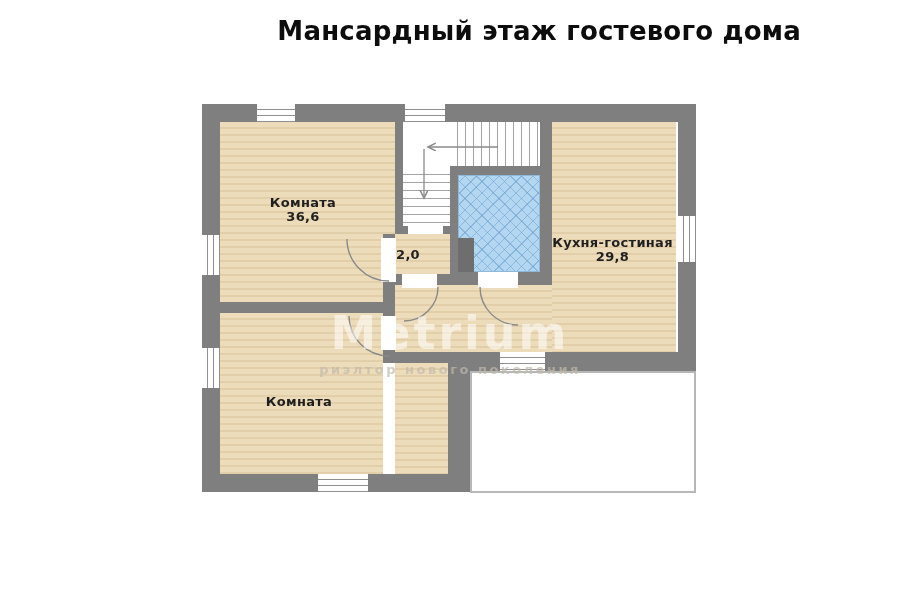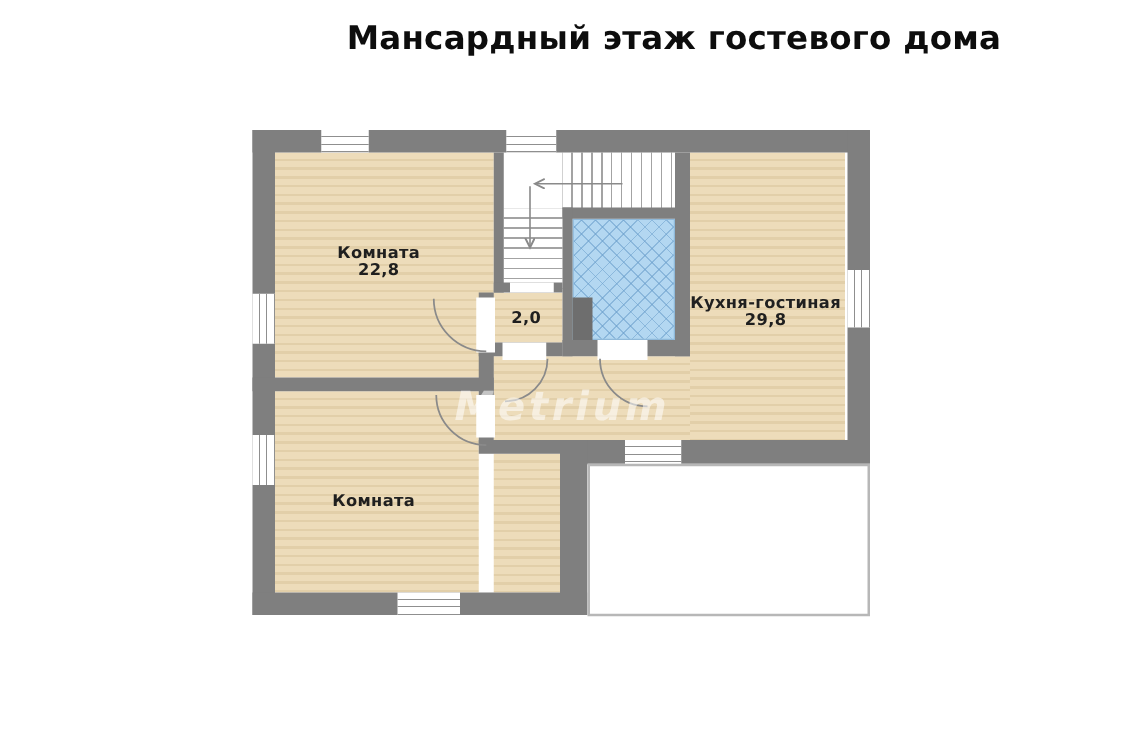--- a/index.html
+++ b/index.html
@@ -17,21 +17,21 @@
         background-image:repeating-linear-gradient(45deg,transparent 0px,transparent 7px,rgba(106,158,203,.55) 7px,rgba(106,158,203,.55) 8px),
                          repeating-linear-gradient(-45deg,transparent 0px,transparent 7px,rgba(106,158,203,.55) 7px,rgba(106,158,203,.55) 8px);
         border:1px solid var(--tile_line,#8fb9da);box-sizing:border-box;}
   .terrace{position:absolute;background:#fff;border:2px solid var(--terrace_border,#b7b7b7);box-sizing:border-box;}
   .shaft{position:absolute;background:#6e6e6e;}
   .room-label{position:absolute;text-align:center;color:#1f1f1f;font-weight:bold;
               font-size:13px;line-height:14px;letter-spacing:.3px;z-index:40;}
   #title{position:absolute;top:16px;right:28px;font-size:26px;font-weight:bold;color:#0d0d0d;
          letter-spacing:.2px;white-space:nowrap;z-index:60;}
   #wm-brand{position:absolute;left:300px;top:306px;width:300px;text-align:center;
-            font-size:32px;font-weight:bold;letter-spacing:3px;color:rgba(255,255,255,0.55);z-index:50;font-style:italic;}
+            font-size:46px;font-weight:bold;letter-spacing:3px;color:rgba(255,255,255,0.55);z-index:50;}
   #wm-tagline{position:absolute;left:295px;top:362px;width:310px;text-align:center;
             font-size:13px;font-weight:bold;letter-spacing:2.5px;color:rgba(193,185,171,0.7);z-index:50;}
   svg.overlay{position:absolute;left:0;top:0;z-index:30;pointer-events:none;}
 </style>
 </head>
 <body>
 
 <div id="canvas">
 
   <div id="title">Мансардный этаж гостевого дома</div>
@@ -93,28 +93,29 @@
     <path d="M 347,239 A 42 42 0 0 0 389,281" fill="none" stroke="#8a8a8a" stroke-width="1.4"></path>
     <path d="M 349,316 A 40 40 0 0 0 389,356" fill="none" stroke="#8a8a8a" stroke-width="1.4"></path>
     <path d="M 438,287 A 34 34 0 0 1 404,321" fill="none" stroke="#8a8a8a" stroke-width="1.4"></path>
     <path d="M 480,287 A 38 38 0 0 0 518,325" fill="none" stroke="#8a8a8a" stroke-width="1.4"></path>
     <path d="M 498,147 L 428,147" fill="none" stroke="#8a8a8a" stroke-width="1.3" marker-end="url(#arr)"></path>
     <path d="M 424,149 L 424,198" fill="none" stroke="#8a8a8a" stroke-width="1.3" marker-end="url(#arr)"></path>
   </svg>
 
   <div class="room-label" style="left:218px;top:196px;width:170px;">
     <div>Комната</div>
-    <div>22,8</div>
+    <div>36,6</div>
   </div>
   <div class="room-label" style="left:214px;top:395px;width:170px;">
     <div>Комната</div>
   </div>
-  <div class="room-label" style="left:392px;top:248px;width:58px;">
+  <div class="room-label" style="left:379px;top:248px;width:58px;">
     <div>2,0</div>
   </div>
   <div class="room-label" style="left:540px;top:236px;width:145px;">
     <div>Кухня-гостиная</div>
     <div>29,8</div>
   </div>
 
   <div id="wm-brand">Metrium</div>
+  <div id="wm-tagline">риэлтор нового поколения</div>
 
 </div>
 
 </body></html>

